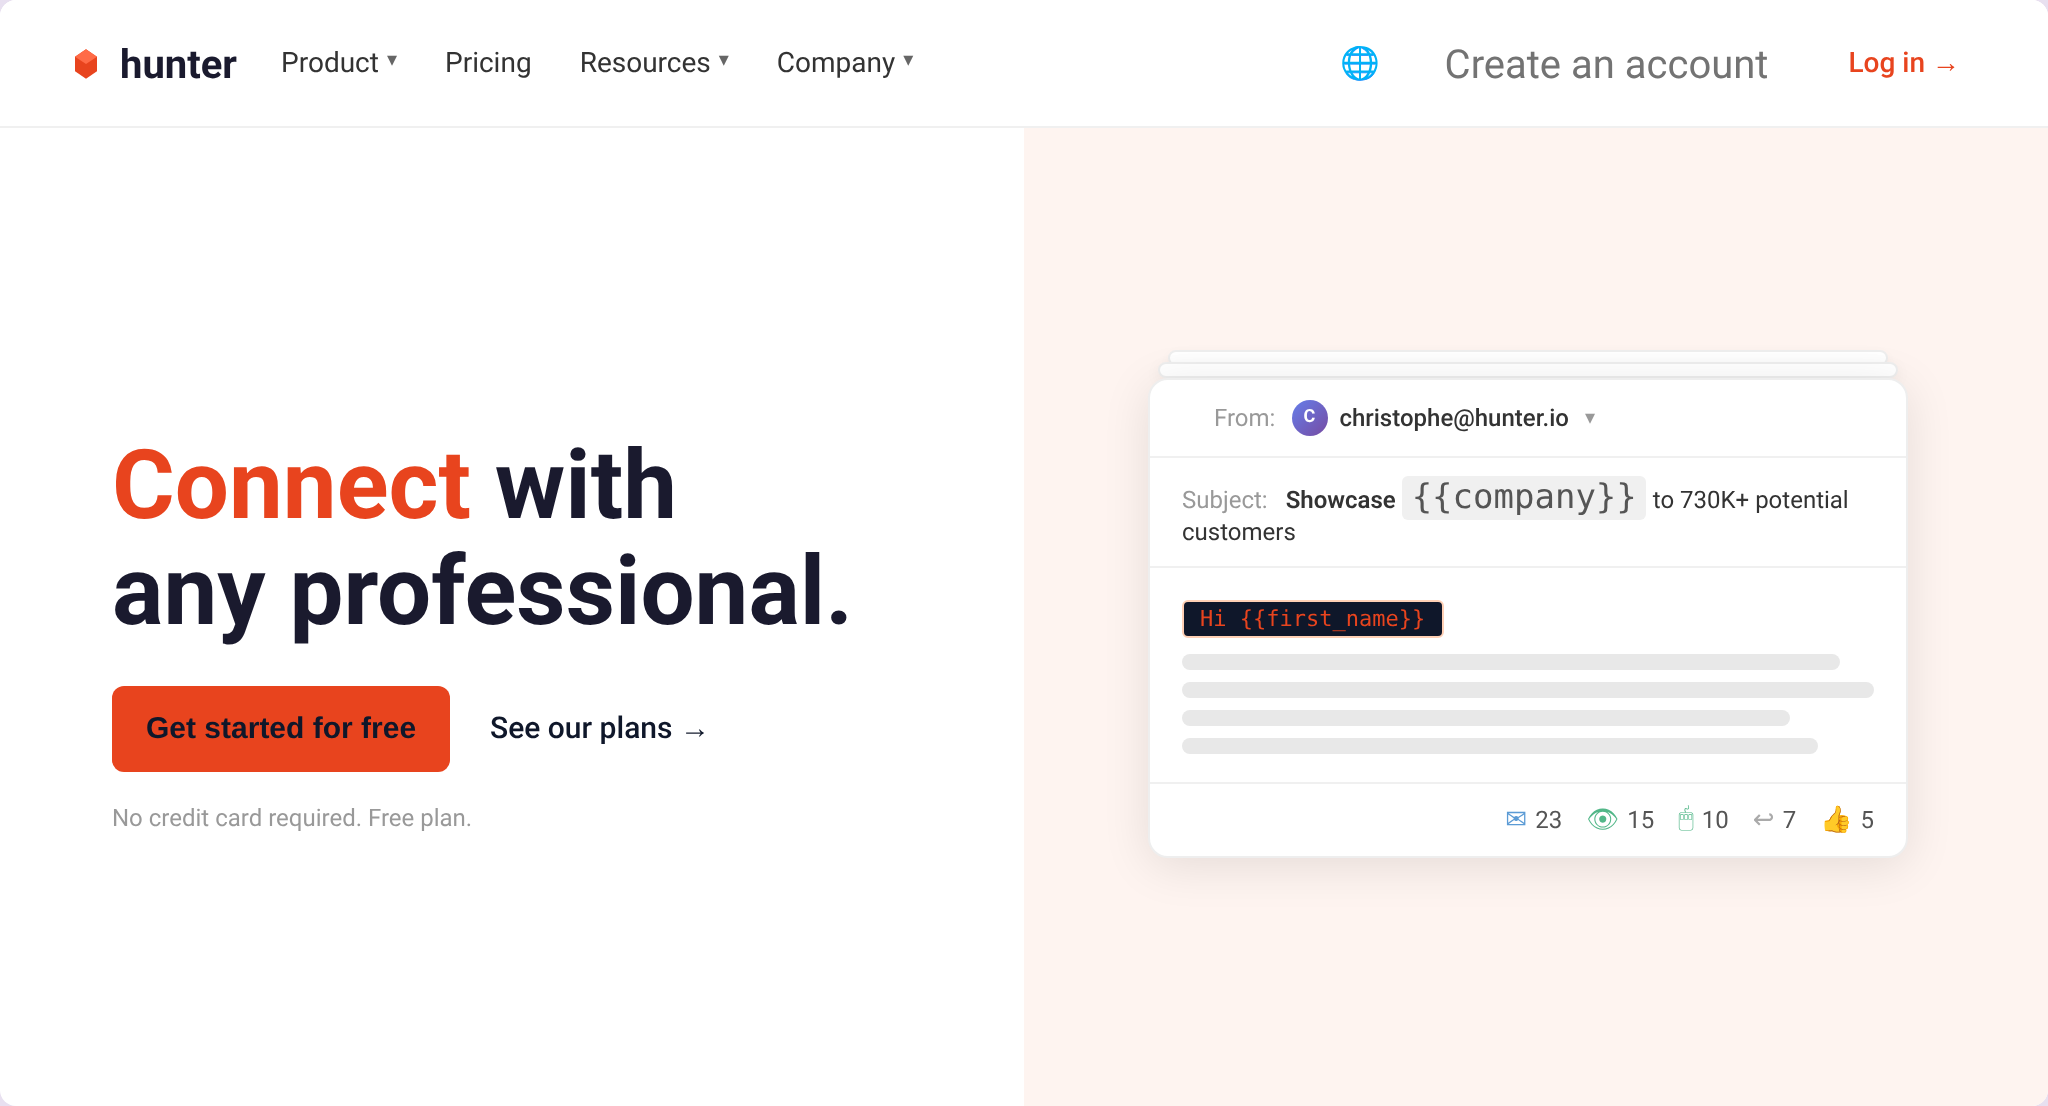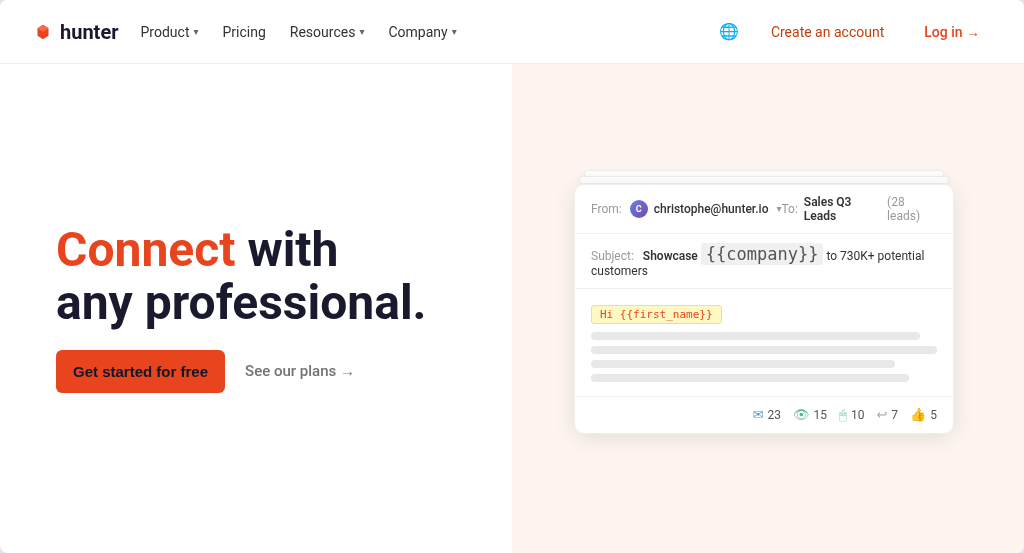--- a/index.html
+++ b/index.html
@@ -47,21 +47,20 @@
       color: #1a1a2e;
     }
     .nav-links {
       display: flex;
       align-items: center;
       gap: 4px;
       flex: 1;
     }
     .nav-item {
       display: flex;
-      align-items: center;
       gap: 4px;
       padding: 6px 10px;
       font-size: 14px;
       color: #333;
       cursor: pointer;
       border-radius: 4px;
     }
     .nav-chevron {
       font-size: 10px;
       color: #666;
@@ -75,22 +74,22 @@
       width: 28px;
       height: 28px;
       display: flex;
       align-items: center;
       justify-content: center;
       cursor: pointer;
       color: #555;
       font-size: 16px;
     }
     .create-account-btn {
-      font-size: 14px;
-      color: #c2410c;
+      font-size: 20px;
+      color: #737373;
       cursor: pointer;
       padding: 6px 12px;
     }
     .login-btn {
       font-size: 14px;
       color: #e8441e;
       cursor: pointer;
       padding: 6px 12px;
       font-weight: 500;
     }
@@ -139,21 +138,21 @@
       border: none;
       padding: 13px 17px;
       border-radius: 6px;
       font-size: 15px;
       font-weight: 600;
       cursor: pointer;
       white-space: nowrap;
     }
     .see-plans-link {
       font-size: 15px;
-      color: #737373;
+      color: #0f172a;
       cursor: pointer;
       display: flex;
       align-items: center;
       gap: 6px;
       font-weight: 500;
     }
     .no-credit {
       font-size: 12px;
       color: #999;
     }
@@ -198,21 +197,21 @@
       background: white;
       border-radius: 10px;
       box-shadow: 0 4px 24px rgba(0,0,0,0.1);
       overflow: hidden;
       position: relative;
       border: 1px solid #eee;
     }
     .email-field {
       display: flex;
       align-items: center;
-      padding: 10px 16px;
+      padding: 10px 32px;
       border-bottom: 1px solid #f0f0f0;
       font-size: 13px;
       color: #333;
     }
     .field-label {
       color: #999;
       margin-right: 8px;
       font-size: 12px;
     }
     .from-content {
@@ -279,21 +278,21 @@
       color: #555;
       padding: 1px 5px;
       border-radius: 3px;
       font-size: 17px;
       font-family: monospace;
     }
     .email-body {
       padding: 14px 16px;
     }
     .greeting-tag {
-      background: #fef9c3;
+      background: #0f172a;
       color: #e8441e;
       border: 1px solid #ffd0b5;
       padding: 2px 8px;
       border-radius: 3px;
       font-size: 11px;
       font-family: monospace;
       display: inline-block;
       margin-bottom: 8px;
     }
     .text-lines {
@@ -370,42 +369,38 @@
   <div class="main-content">
 
     <div class="left-panel">
       <h1 class="hero-title">
         <span class="highlight">Connect</span> with<br>any professional.
       </h1>
       <div class="cta-row">
         <button class="get-started-btn">Get started for free</button>
         <span class="see-plans-link">See our plans →</span>
       </div>
+      <span class="no-credit">No credit card required. Free plan.</span>
     </div>
 
     <div class="right-panel">
       <div class="email-card-stacked">
         <div class="card-bg-1"></div>
         <div class="card-bg-2"></div>
         <div class="email-main-card">
 
           <div class="email-field">
             <span class="field-label">From:</span>
             <div class="from-content">
               <div class="avatar-small">
                 <span>C</span>
               </div>
               <span class="from-email">christophe@hunter.io</span>
               <span class="dropdown-arrow">▾</span>
             </div>
-            <div class="to-section">
-              <span class="to-label">To:</span>
-              <span class="to-list-name">Sales Q3 Leads</span>
-              <span class="leads-count">(28 leads)</span>
-            </div>
           </div>
 
           <div class="subject-field">
             <span class="subject-label">Subject:</span>
             <span class="subject-bold">Showcase</span>
             <span> </span>
             <span class="variable-tag">{{company}}</span>
             <span> </span>
             <span>to 730K+ potential customers</span>
           </div>

